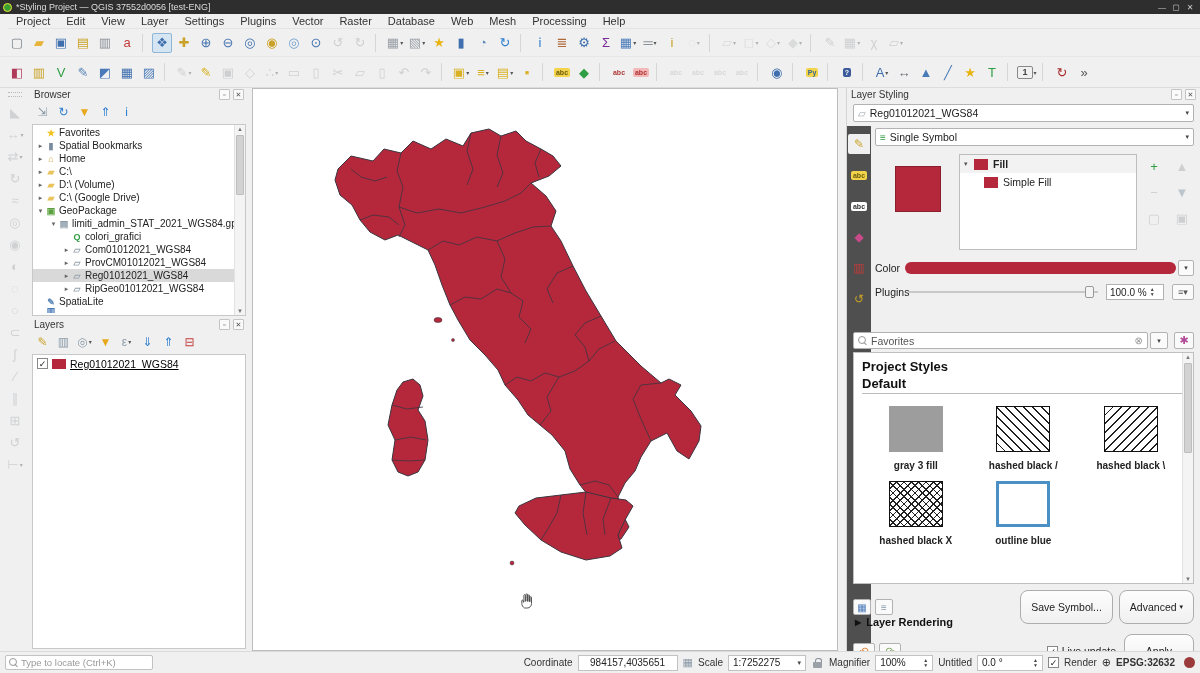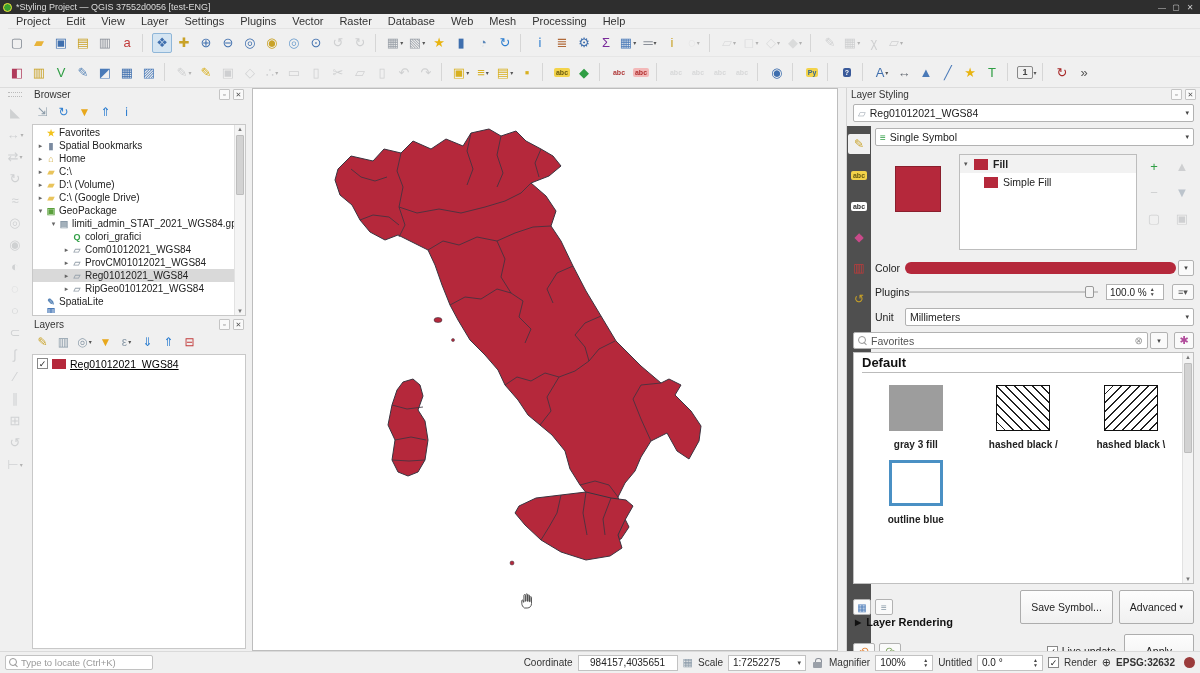--- a/index.html
+++ b/index.html
@@ -82,21 +82,21 @@
 .sgrid{display:flex;flex-wrap:wrap;padding:0 8px}
 .scell{width:33.3%;display:flex;flex-direction:column;align-items:center;margin:8px 0 2px}
 .tile{width:54px;height:46px}
 .tile.gradient{background:linear-gradient(135deg,#2a049a 0%,#8e0aa5 30%,#cc4778 55%,#f89441 78%,#f0f921 100%);border:1px solid #333}
 .tile.gray{background:#9d9d9d}
 .tile.hashf{background:repeating-linear-gradient(45deg,#fff 0 5px,#222 5px 6.3px);border:1.5px solid #111}
 .tile.hashb{background:repeating-linear-gradient(135deg,#fff 0 5px,#222 5px 6.3px);border:1.5px solid #111}
 .tile.hashx{background:repeating-linear-gradient(45deg,rgba(255,255,255,0) 0 4px,#222 4px 5.2px),repeating-linear-gradient(135deg,#fff 0 4px,#222 4px 5.2px);border:1.5px solid #111}
 .tile.outline{background:#fff;border:3px solid #4a90c4}
 .slabel{font-size:10px;color:#222;margin-top:8px;font-weight:bold}
-.btn{border:1px solid #adadad;background:linear-gradient(#fdfdfd,#f0f0f0);border-radius:2px;font-size:10.5px;color:#222;display:inline-flex;align-items:center;justify-content:center;height:34px;padding:8px 10px}
+.btn{border:1px solid #adadad;background:linear-gradient(#fdfdfd,#f0f0f0);border-radius:8px;font-size:10.5px;color:#222;display:inline-flex;align-items:center;justify-content:center;height:18px;padding:16px 10px}
 .lock{width:9px;height:10px;position:relative;margin:0 2px;flex:none}
 .lock::before{content:"";position:absolute;left:2px;top:0;width:5px;height:5px;border:1.3px solid #8a8f98;border-bottom:none;border-radius:3px 3px 0 0}
 .lock::after{content:"";position:absolute;left:0;top:4px;width:9px;height:6px;background:#9aa0a8;border-radius:1px}
 
 #statusbar{position:absolute;left:0;top:651px;width:1200px;height:22px;background:#f0f0f0;border-top:1px solid #dadada;display:flex;align-items:center;font-size:10px;color:#333;padding:0 5px;gap:5px}
 .locate{width:148px;height:15px;border:1px solid #c2c2c2;background:#fff;border-radius:2px;display:flex;align-items:center;padding:0 3px;color:#999;font-size:9.5px;gap:3px}
 .sb-box{height:16px;border:1px solid #c2c2c2;background:#fff;display:flex;align-items:center;padding:0 4px;font-size:10px;color:#222}
 </style>
 </head>
 <body>
@@ -721,53 +721,51 @@
       </span>
     <span class="spinbox" style="width:58px;margin-left:8px">
       <span>100.0 %</span>
         <span class="spn">
           <span>▲</span>
           <span>▼</span>
         </span>
     </span>
     <span class="mini" style="width:22px;height:16px;margin-left:8px;font-size:9px;color:#555">≡▾</span>
   </div>
-  <div class="srow" style="left:28px;right:6px;top:220px">
-    <span class="lbl">Unit</span>
-    <span class="combo" style="flex:1">
-        <span>Millimeters</span>
-        <span class="car">▾</span>
-      </span>
-  </div>
 
   <div class="srow" style="left:6px;right:6px;top:244px">
     <span class="searchbox" style="flex:1">
       <span class="mag"></span>
       <span>Favorites</span>
       <span style="margin-left:auto;color:#999;font-size:10px">⊗</span>
     </span>
     <span class="mini" style="width:18px;height:17px;margin-left:2px;font-size:7px;color:#444">▾</span>
     <span class="mini" style="width:20px;height:17px;margin-left:6px;font-size:11px;color:#b04a9a">✱</span>
   </div>
 
   <div id="stylebox" style="top:264px;height:232px">
+    <h3>Project Styles</h3>
     <h3 style="margin-top:2px">Default</h3>
     <div class="rule"></div>
     <div class="sgrid" id="sgrid">
         <div class="scell">
           <div class="tile gray"></div>
           <div class="slabel">gray 3 fill</div>
         </div>
         <div class="scell">
           <div class="tile hashf"></div>
           <div class="slabel">hashed black /</div>
         </div>
         <div class="scell">
           <div class="tile hashb"></div>
           <div class="slabel">hashed black \</div>
+        </div>
+        <div class="scell">
+          <div class="tile hashx"></div>
+          <div class="slabel">hashed black X</div>
         </div>
         <div class="scell">
           <div class="tile outline"></div>
           <div class="slabel">outline blue</div>
         </div>
       </div>
     <div class="vsb">
       <span class="up">▲</span>
         <span class="dn">▼</span>
       <span class="thumb" style="top:10px;height:90px"></span>

